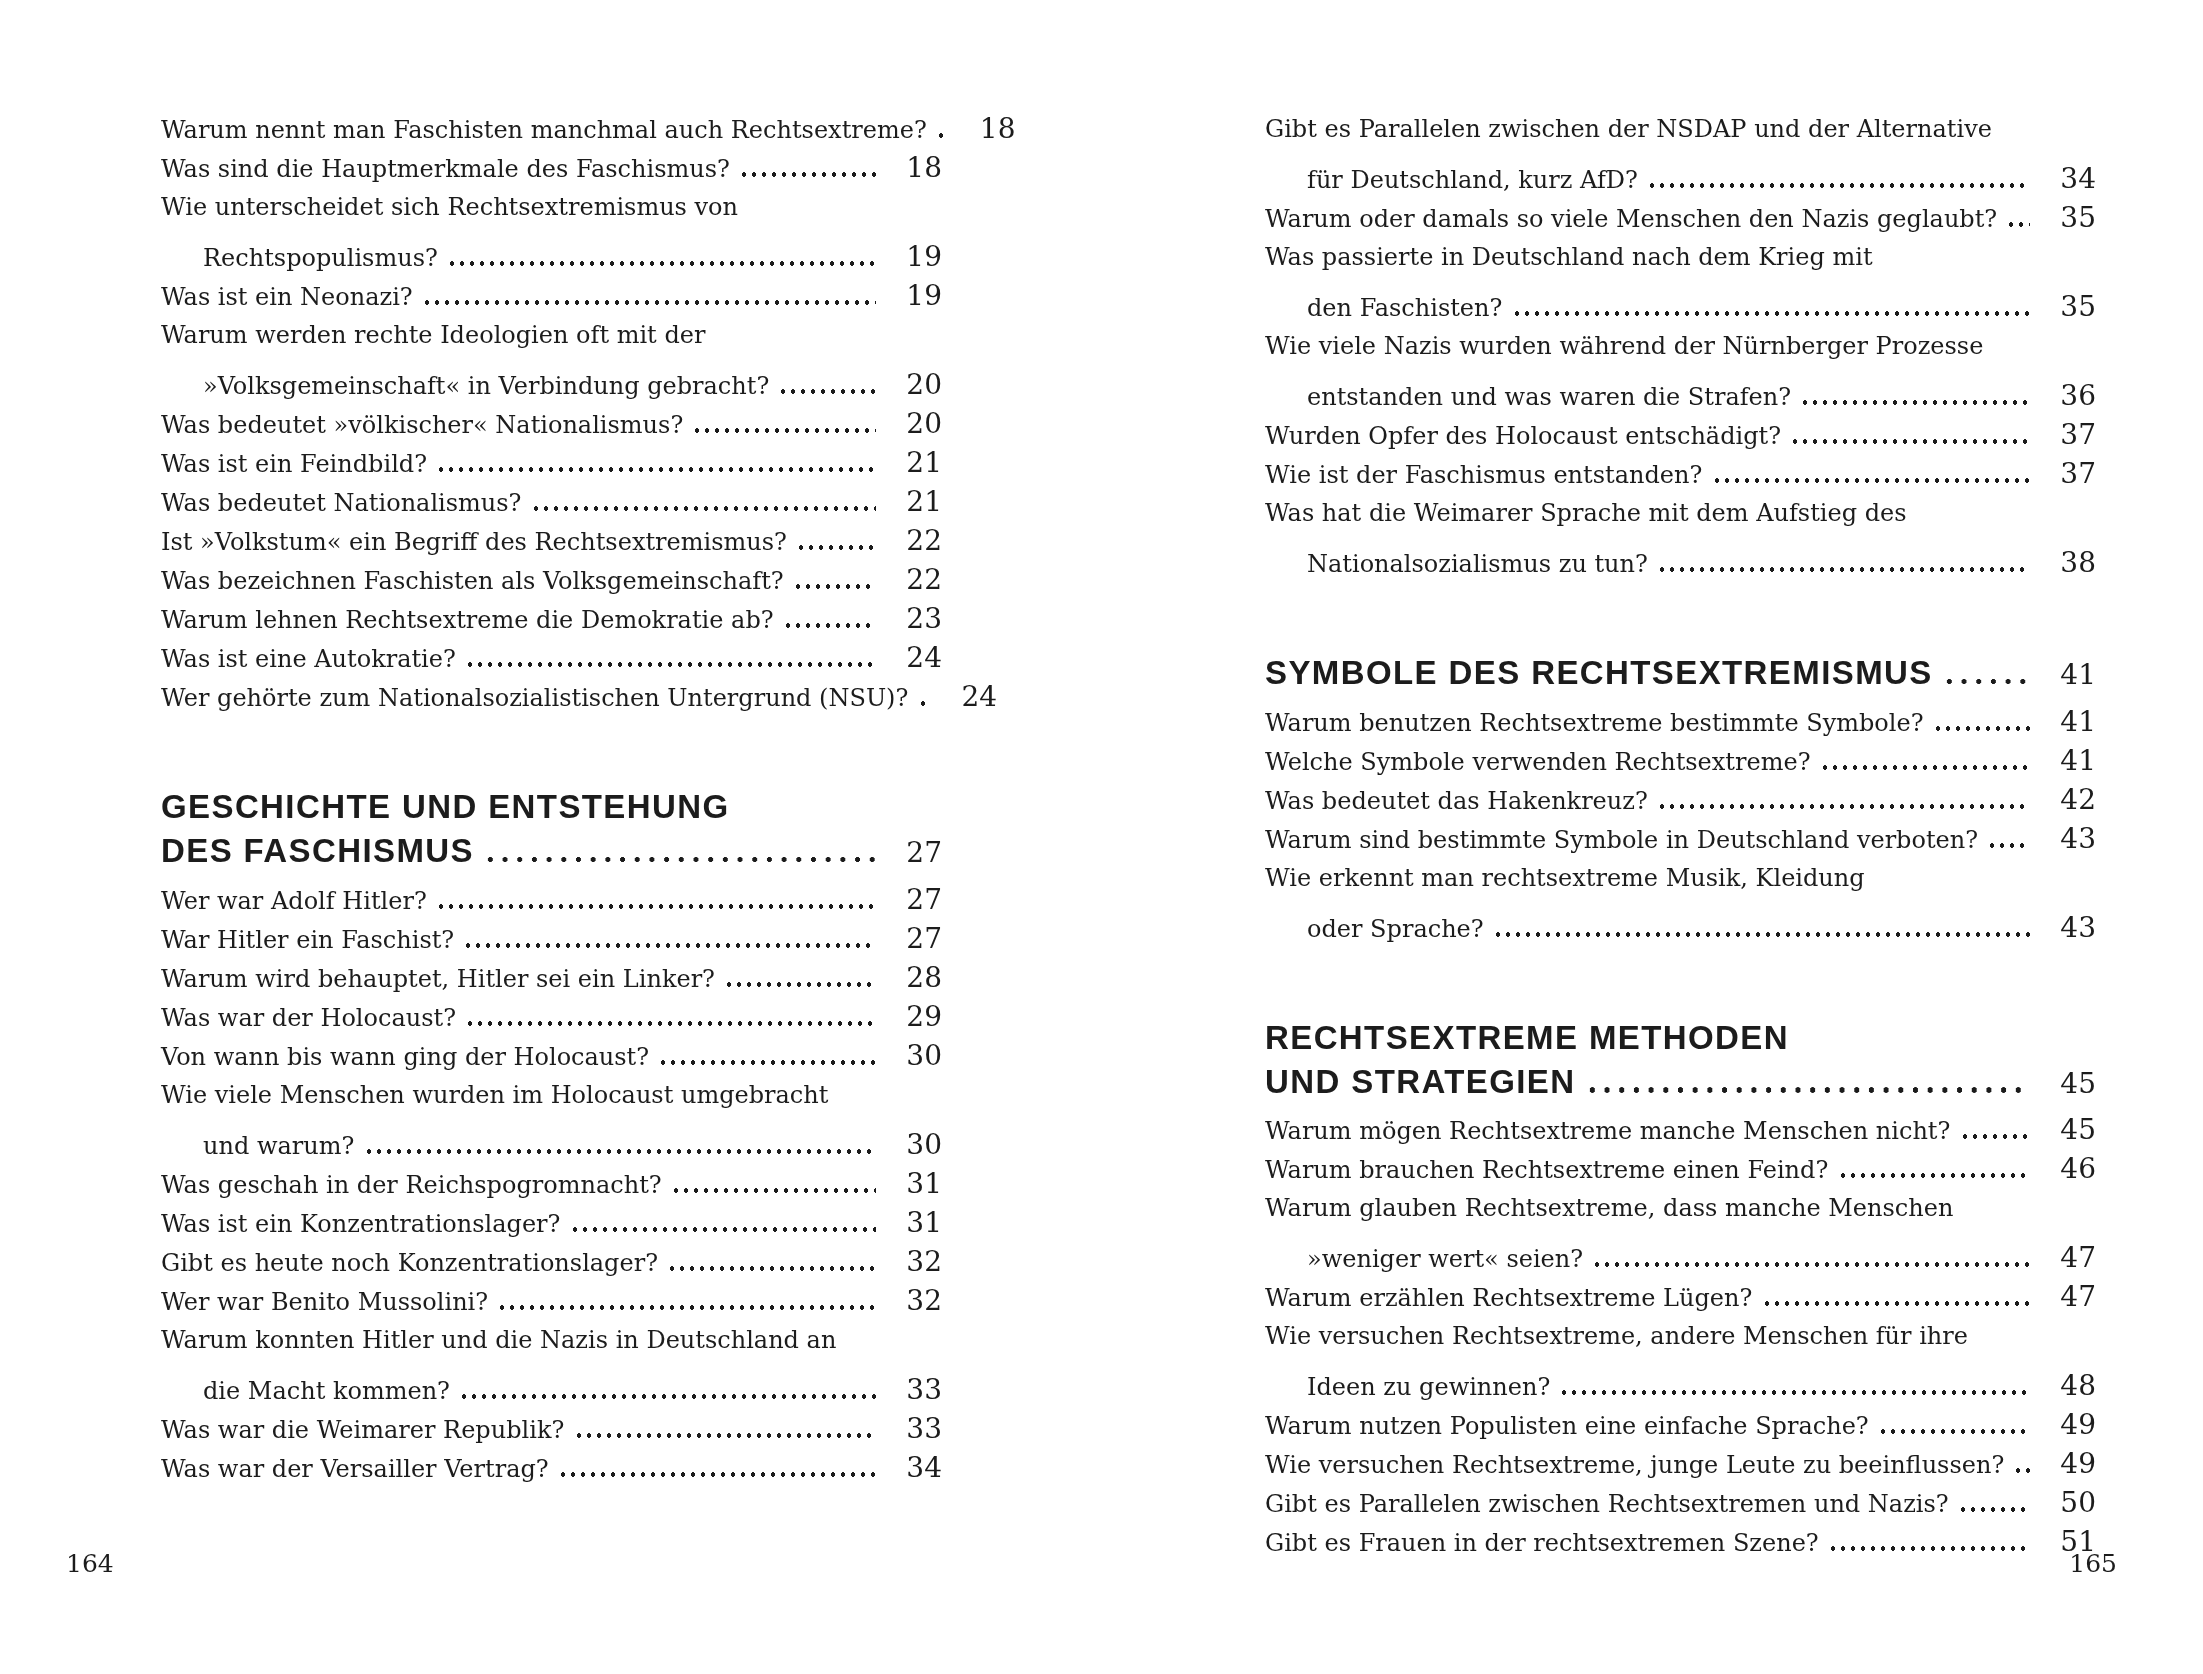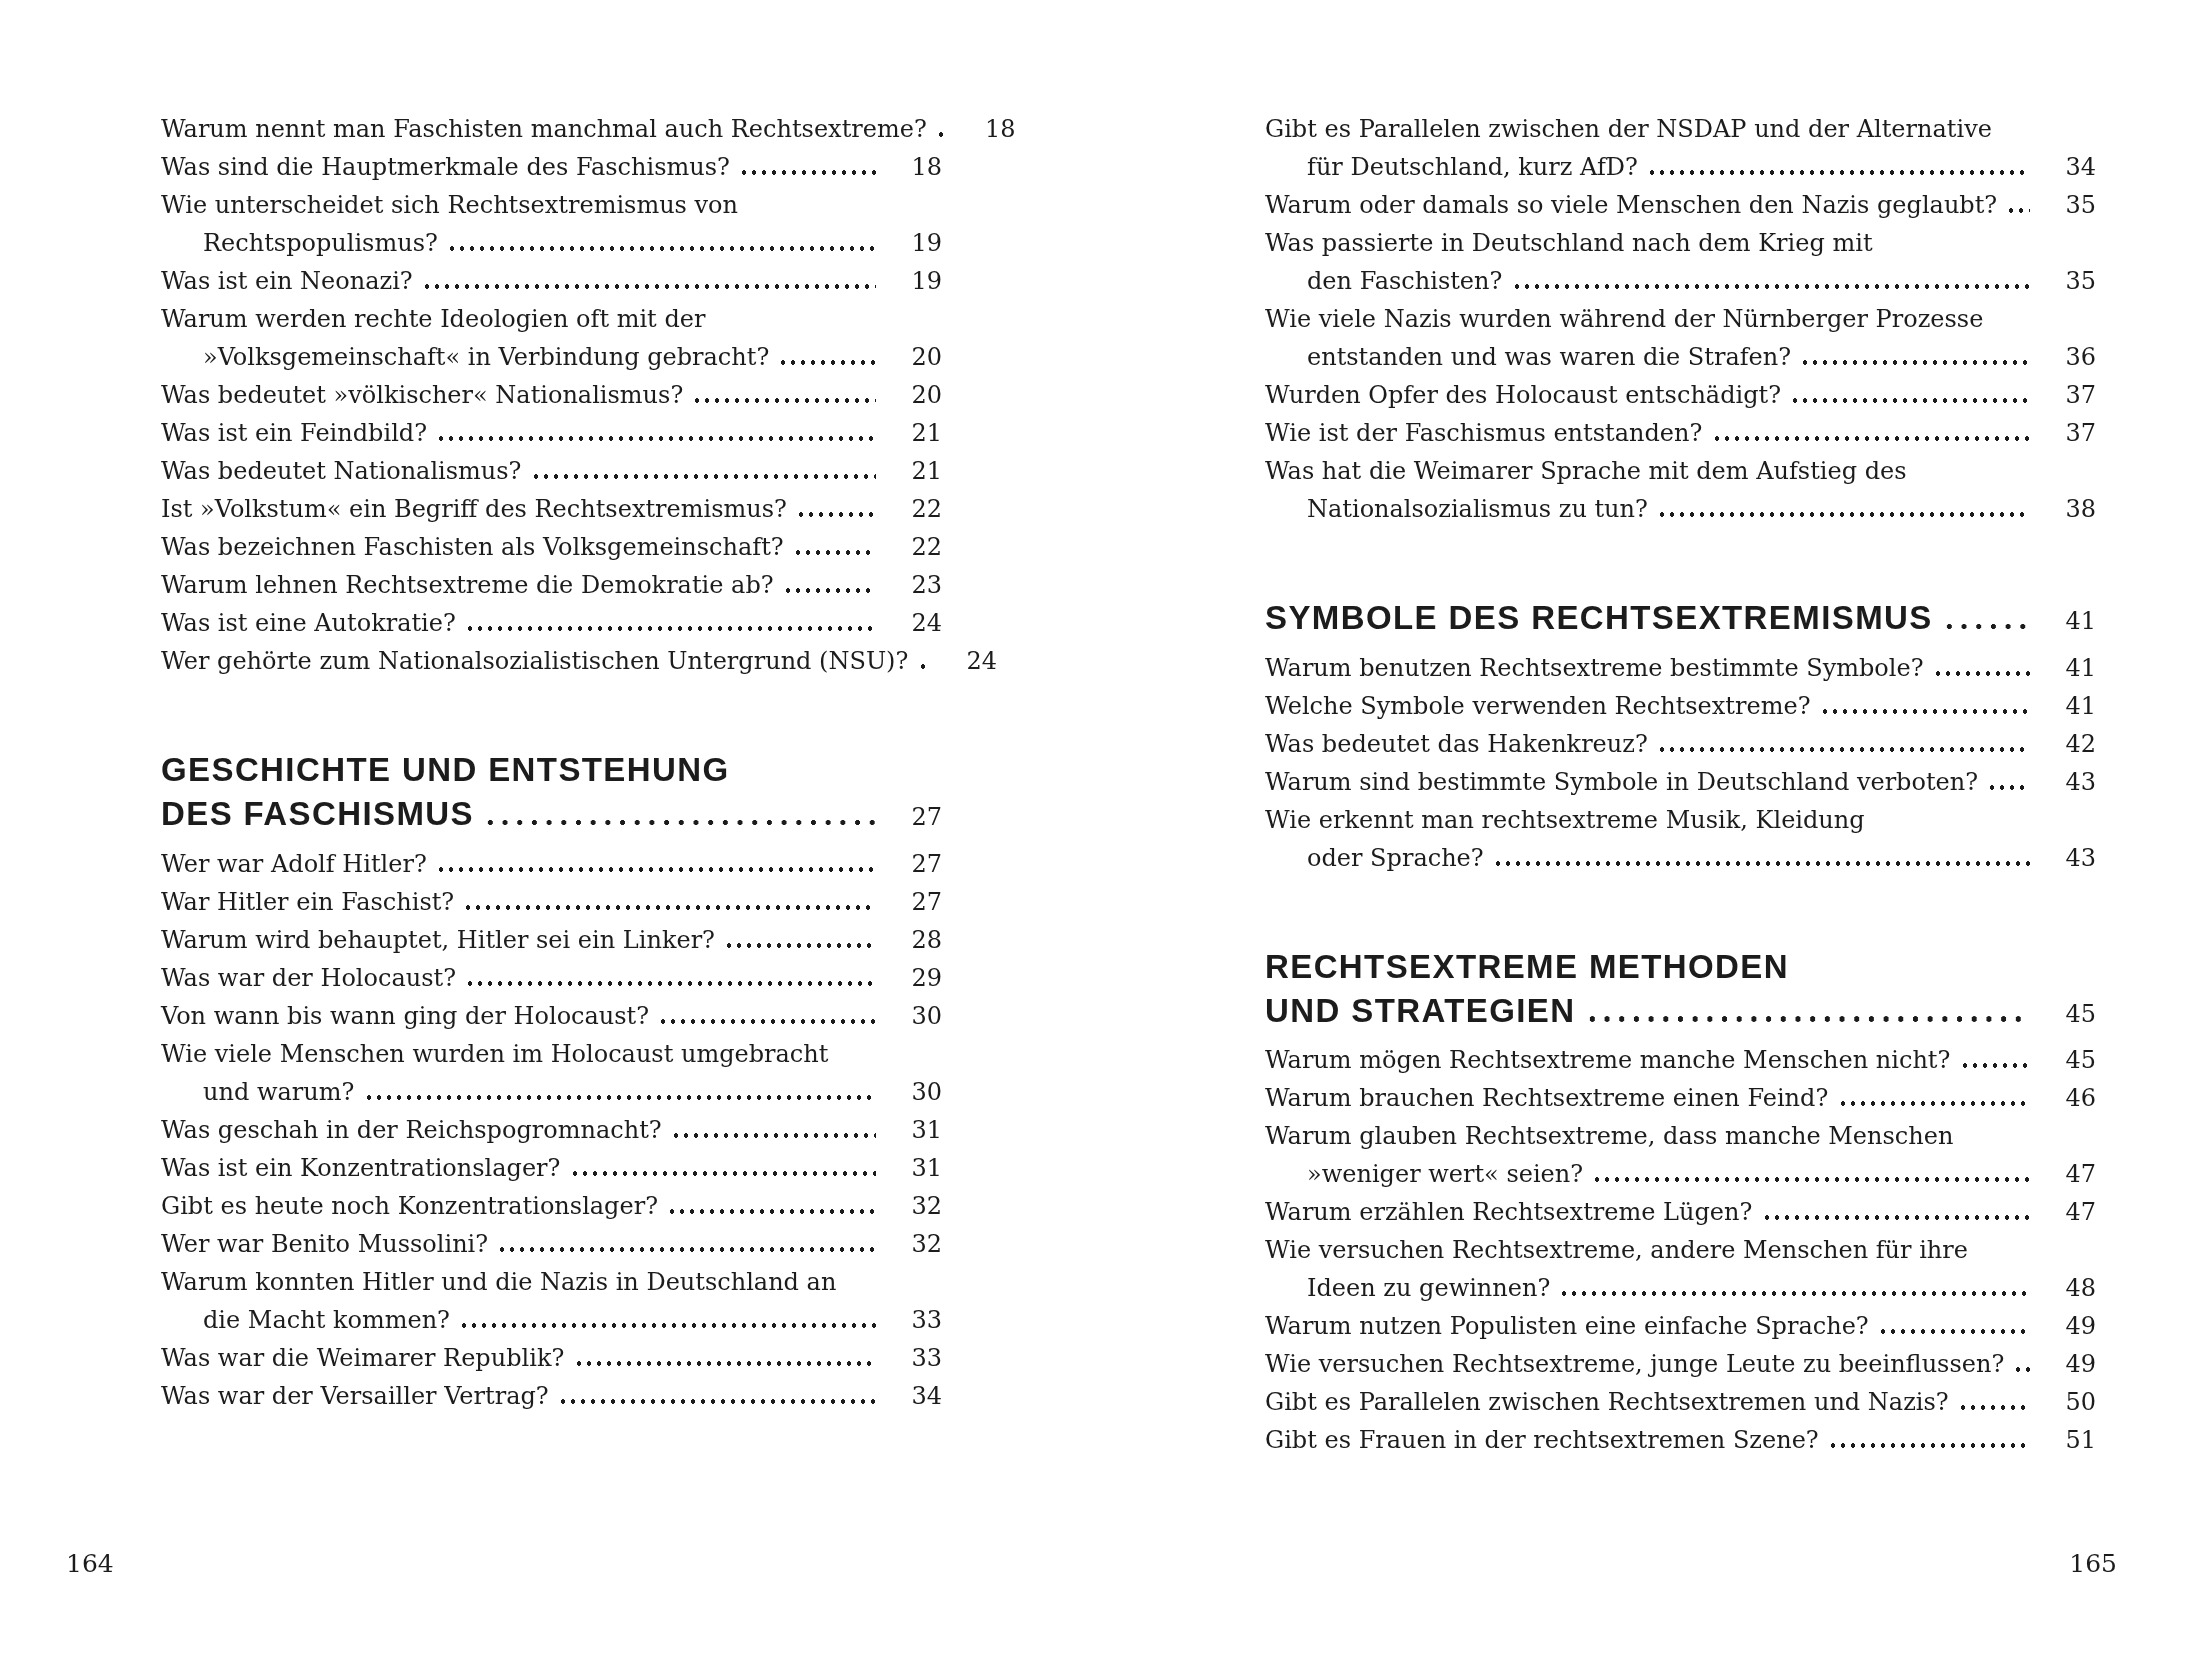--- a/index.html
+++ b/index.html
@@ -20,38 +20,38 @@
   .row { font-size: 24px; }
   .row .prelines div {
     line-height: 38px;
     white-space: nowrap;
   }
   .lastline {
     display: flex;
     align-items: baseline;
     line-height: 38px;
   }
-  .lastline.cont { padding-left: 42px; }
+  .lastline.cont { padding-left: 42px; margin-top: 12px; }
   .q { white-space: nowrap; }
 
   .leader {
     flex: 1 1 auto;
     min-width: 13px;
     height: 4.6px;
     margin: 0 5.5px 0 9.2px;
     background-image: radial-gradient(circle, #1b1b1b 1.9px, rgba(0,0,0,0) 2.3px);
     background-size: 10px 4.6px;
     background-repeat: repeat-x;
     background-position: left bottom;
   }
   .pg {
     min-width: 48px;
     text-align: right;
     margin-left: 13px;
-    font-size: 24px;
+    font-size: 28px;
     font-family: "DejaVu Serif", serif;
     font-weight: 400;
   }
 
   .row.heading { margin-top: 68px; margin-bottom: 5.5px; }
   .row.heading .prelines div,
   .row.heading .q {
     font-family: "Liberation Sans", sans-serif;
     font-weight: 800;
     font-size: 33px;

